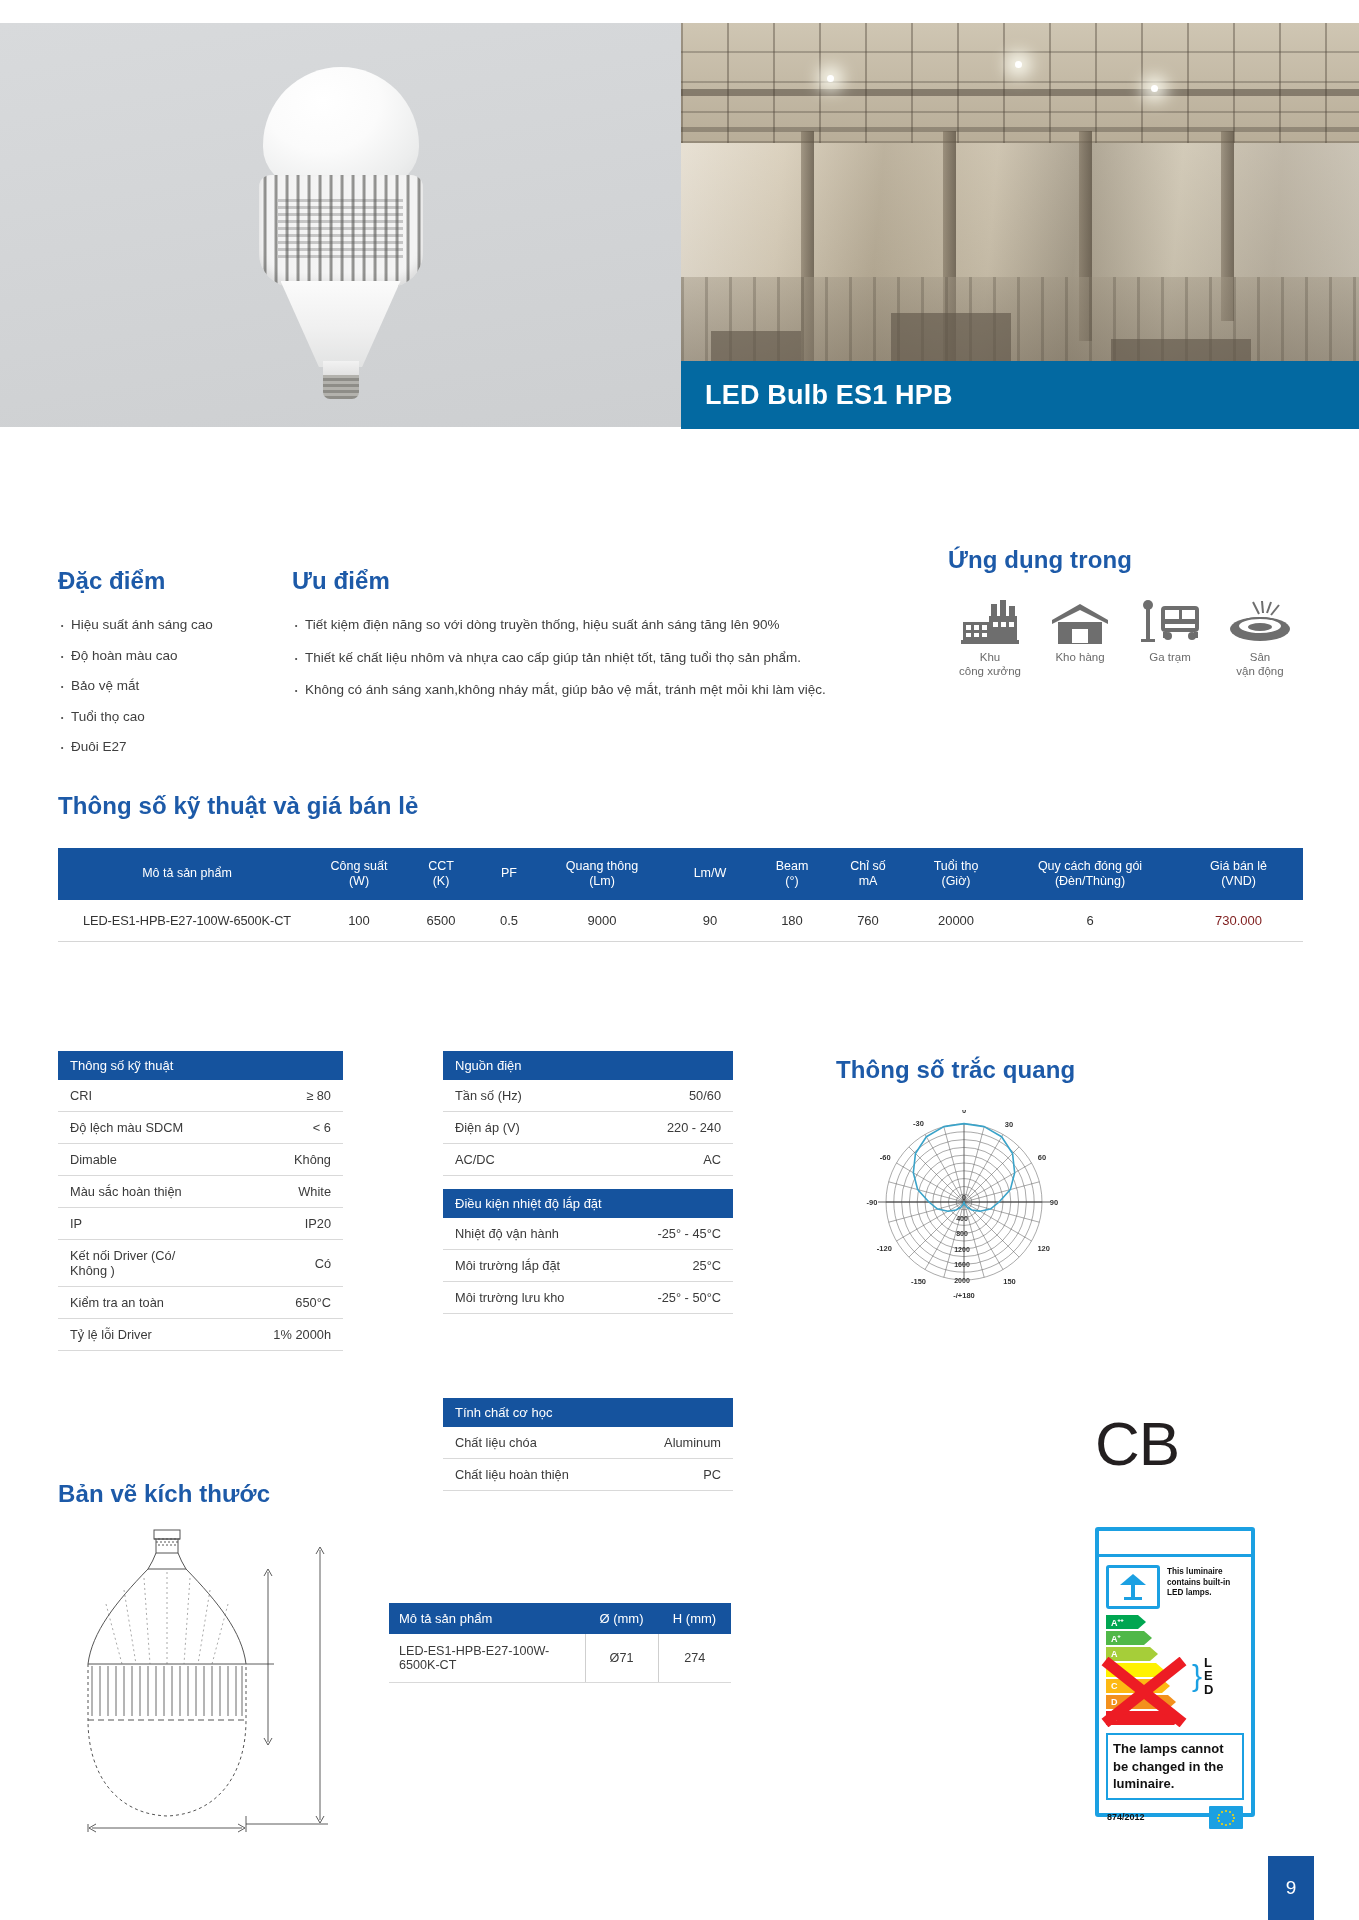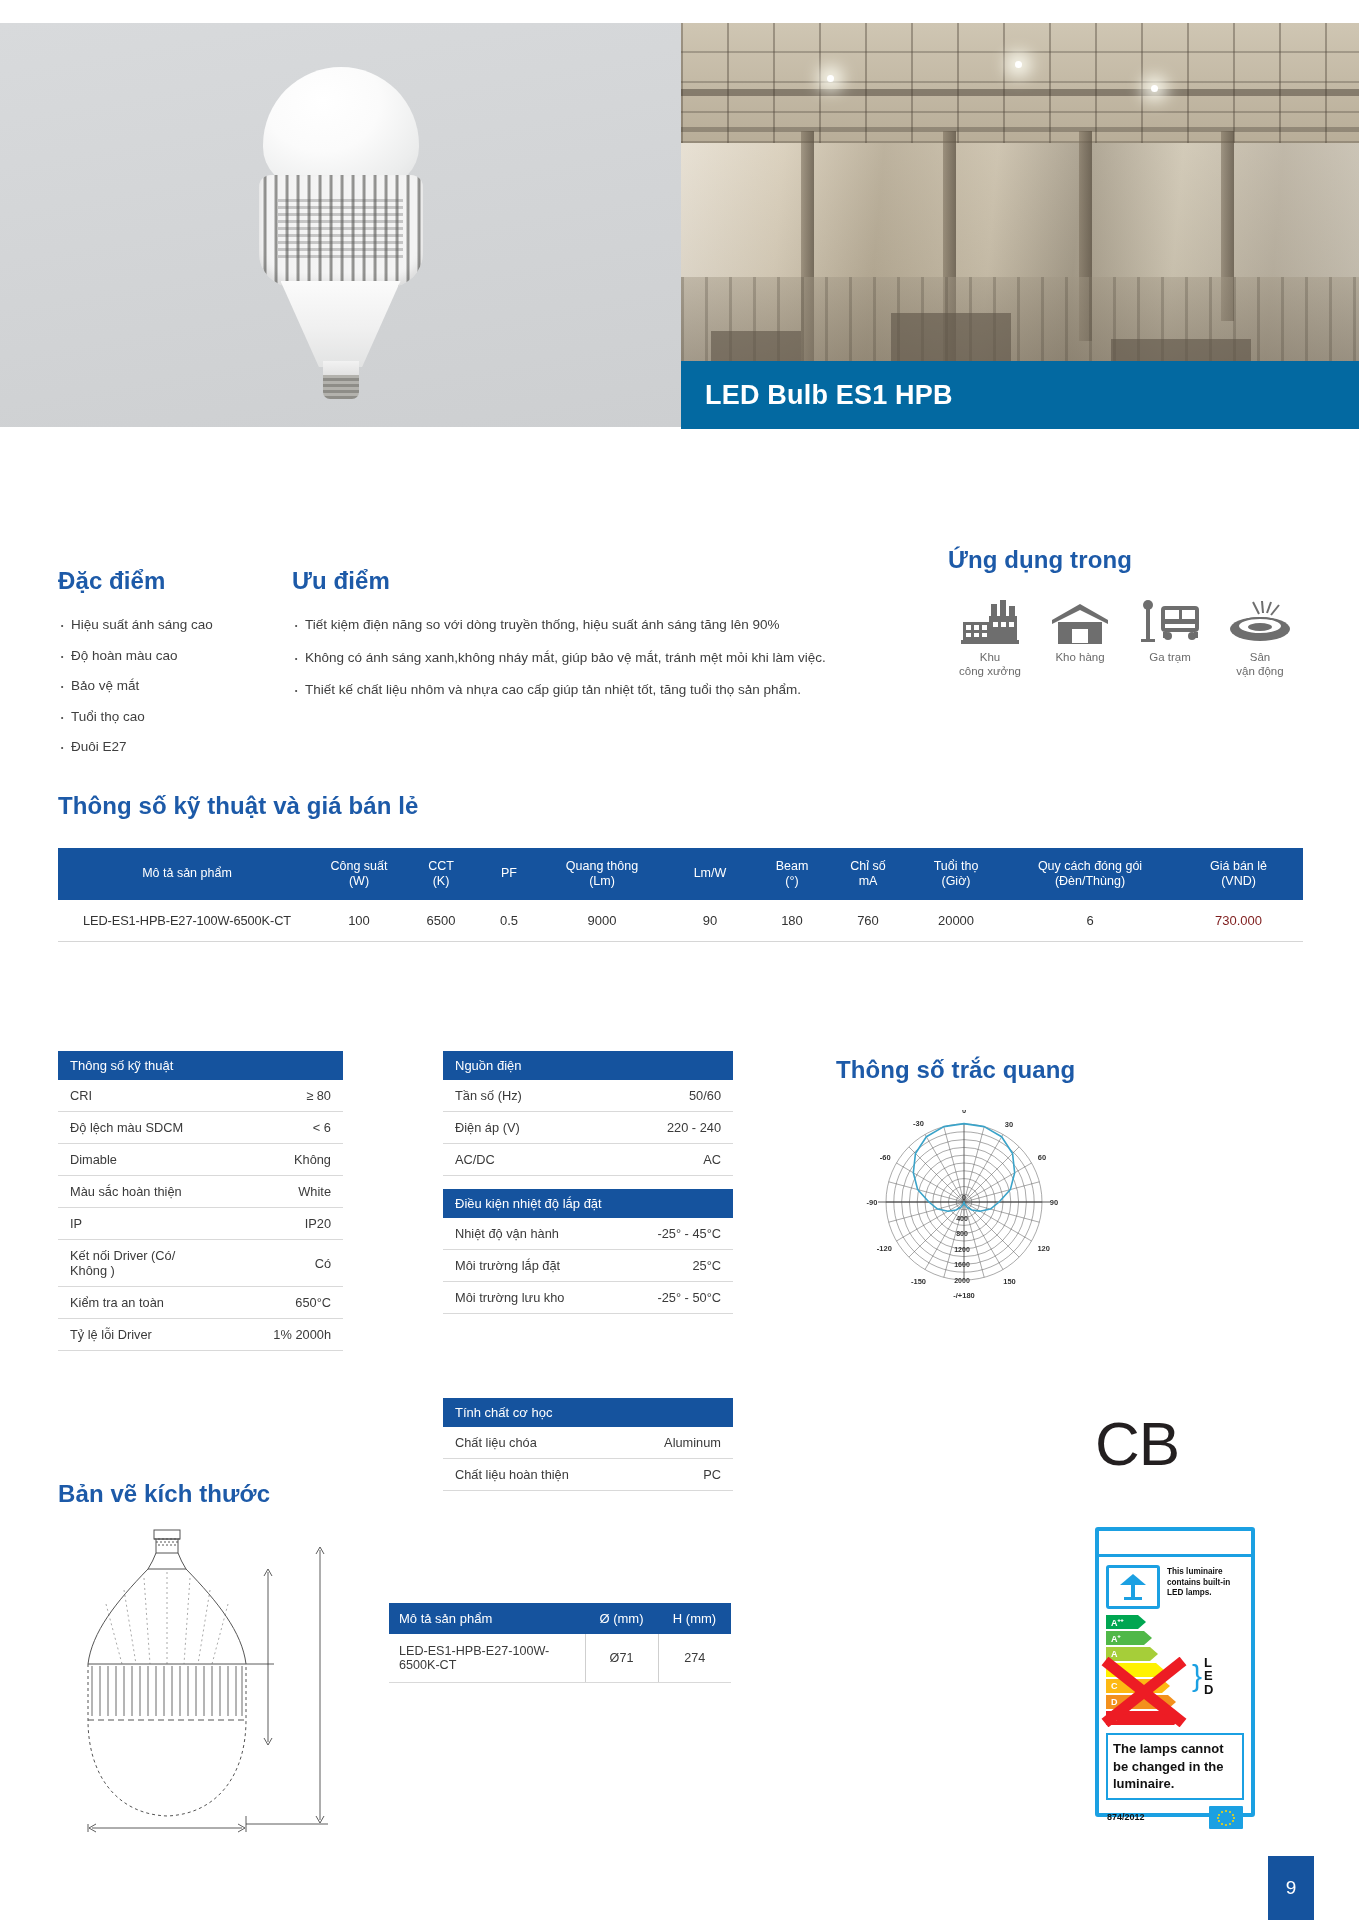--- a/index.html
+++ b/index.html
@@ -266,22 +266,22 @@
         <li>Bảo vệ mắt</li>
         <li>Tuổi thọ cao</li>
         <li>Đuôi E27</li>
       </ul>
   </div>
 
   <div class="advantages">
     <h2 class="sec">Ưu điểm</h2>
     <ul class="blist" id="advantage-list">
         <li>Tiết kiệm điện năng so với dòng truyền thống, hiệu suất ánh sáng tăng lên 90%</li>
+        <li>Thiết kế chất liệu nhôm và nhựa cao cấp giúp tản nhiệt tốt, tăng tuổi thọ sản phẩm.</li>
         <li>Không có ánh sáng xanh,không nháy mắt, giúp bảo vệ mắt, tránh mệt mỏi khi làm việc.</li>
-        <li>Thiết kế chất liệu nhôm và nhựa cao cấp giúp tản nhiệt tốt, tăng tuổi thọ sản phẩm.</li>
       </ul>
   </div>
 
   <div class="apps">
     <h2 class="sec">Ứng dụng trong</h2>
     <div class="apps-row">
 
       <div class="app">
         <div class="app-ico">
           <svg class="ico-svg" width="58" height="44" viewBox="0 0 58 44" aria-hidden="true">

